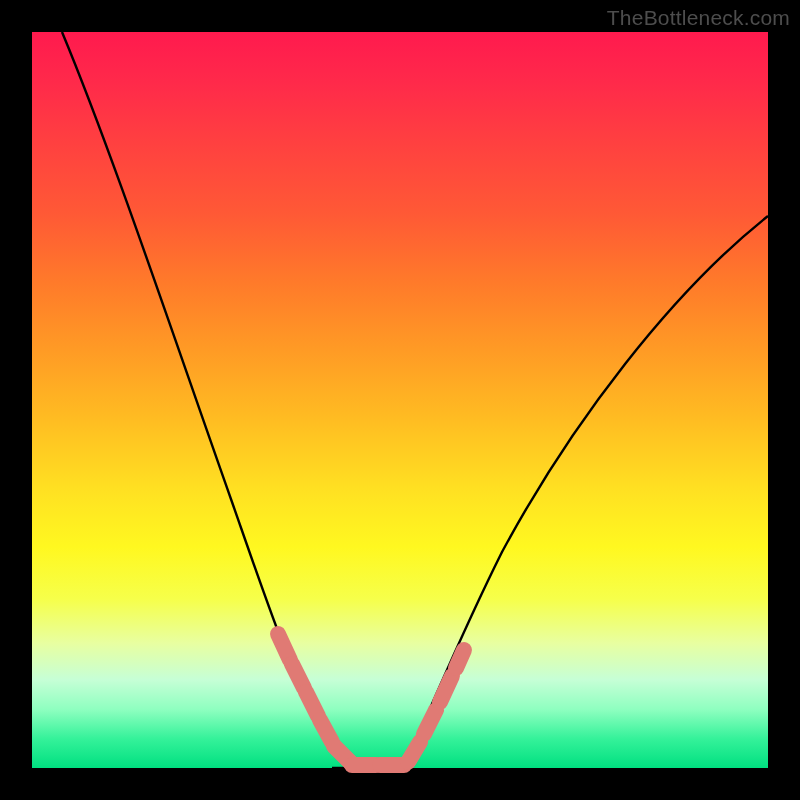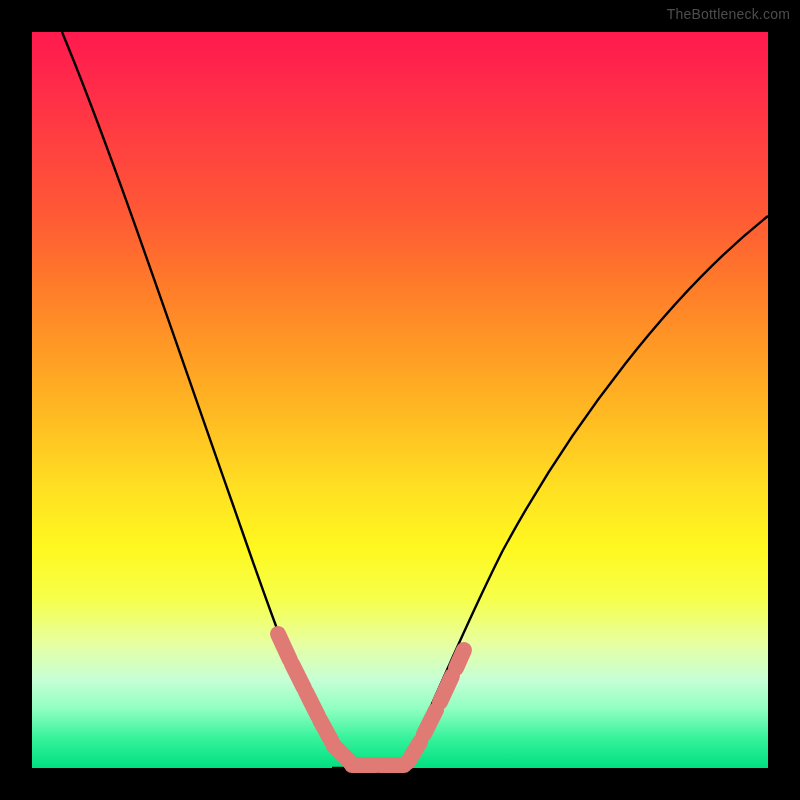--- a/index.html
+++ b/index.html
@@ -48,21 +48,21 @@
     top: 0;
     width: 736px;
     height: 736px;
     overflow: visible;
   }
   .watermark {
     position: absolute;
     top: 6px;
     right: 10px;
     color: #4d4d4d;
-    font-size: 14px;
+    font-size: 21px;
     letter-spacing: 0.2px;
     font-weight: 500;
     user-select: none;
   }
 </style>
 </head>
 <body>
 
 <div class="frame">
 

